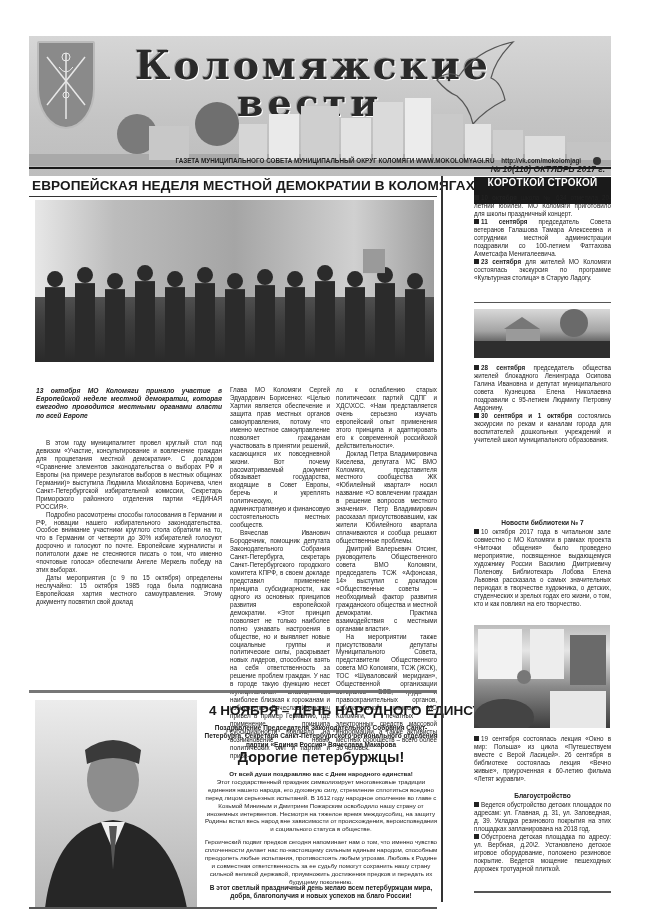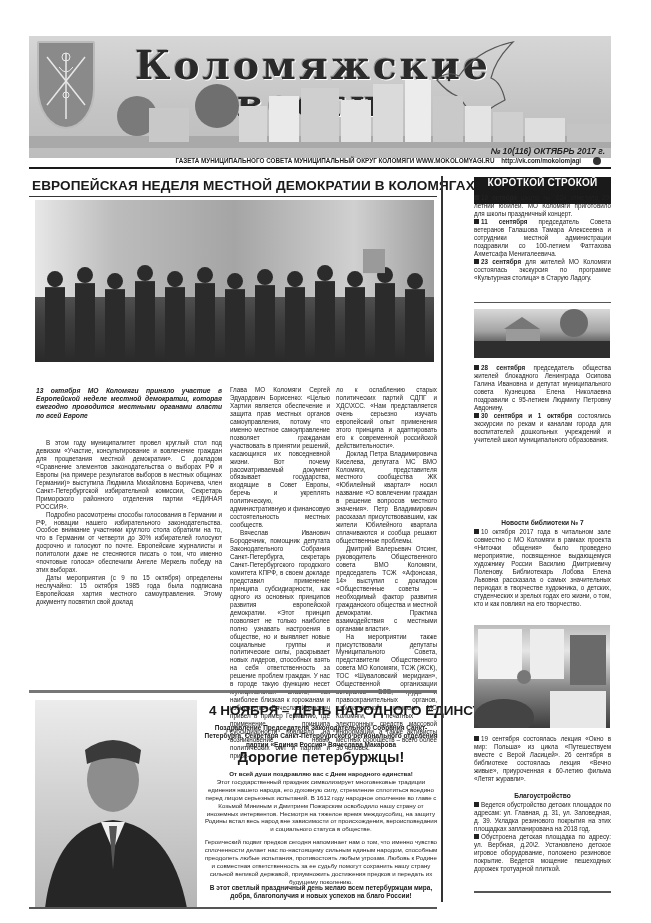--- a/index.html
+++ b/index.html
@@ -1,19 +1,19 @@
 <!DOCTYPE html>
 <html><head>
 <meta charset="utf-8">
 <style>
   * { box-sizing: border-box; margin: 0; padding: 0; }
   html, body { width: 651px; height: 923px; background: #ffffff; overflow: hidden; }
   body { font-family: "Liberation Sans", sans-serif; color: #1a1a1a; position: relative; }
 
-  .masthead { position: absolute; left: 29px; top: 36px; width: 582px; height: 122px;
+  .masthead { position: absolute; left: 29px; top: 36px; width: 582px; height: 140px;
     background: linear-gradient(180deg, #d6d6d6 0%, #c4c4c4 60%, #bdbdbd 100%); overflow: hidden; }
   .crest { position: absolute; left: 8px; top: 5px; width: 58px; height: 88px;
     background: #8a8a8a; border: 2px solid #bbb; border-radius: 2px 2px 29px 29px / 2px 2px 40px 40px; }
   .crest svg { position: absolute; left: 0; top: 0; }
   .title-line1 { position: absolute; left: 106px; top: 6px; font-family: "DejaVu Serif", serif;
     font-weight: bold; font-size: 39px; letter-spacing: 3px; color: #2a2a2a;
     text-shadow: 1px 1px 0 #fff, -1px -1px 0 #999; }
   .title-line2 { position: absolute; left: 208px; top: 44px; font-family: "DejaVu Serif", serif;
     font-weight: bold; font-size: 38px; letter-spacing: 4px; color: #2a2a2a;
     text-shadow: 1px 1px 0 #fff, -1px -1px 0 #999; }

